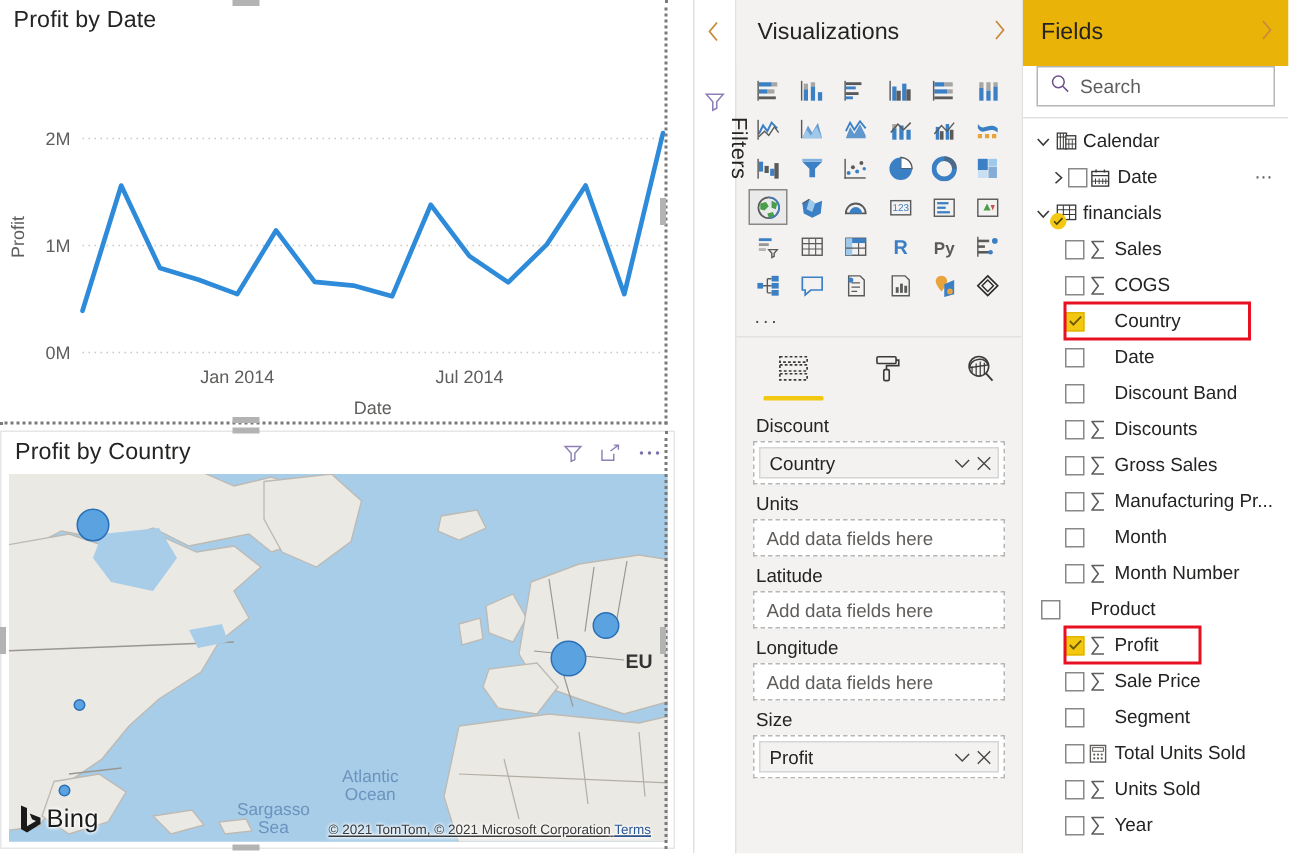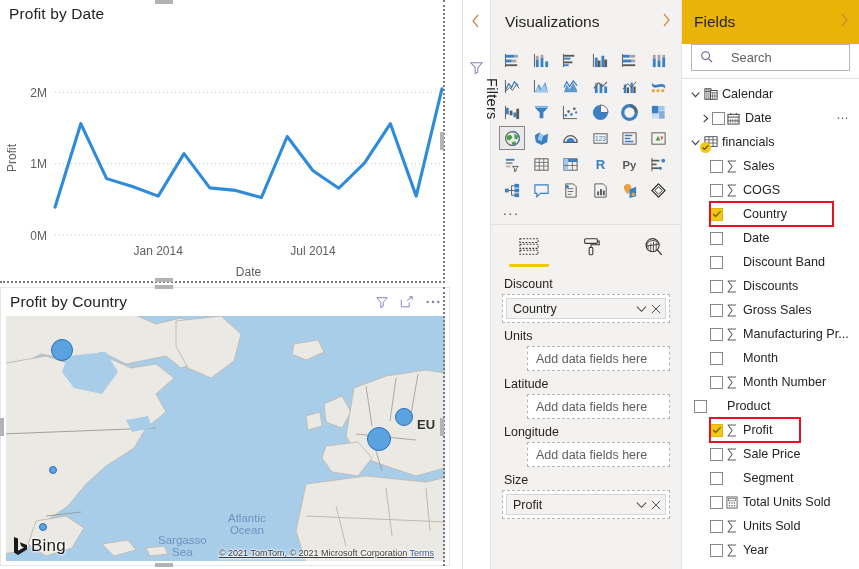--- a/index.html
+++ b/index.html
@@ -70,21 +70,21 @@
   .map-attr a { color: #2b5797; }
   .map-label {
     position: absolute; color: #6b93bd; font-size: 11.5px;
     pointer-events: none; white-space: nowrap;
   }
   .bubble {
     position: absolute; border-radius: 50%;
     background: #5ba3e0; border: 1px solid #2a6fb5;
   }
   .eu-label {
-    position: absolute; font-weight: bold; font-size: 13px; color: #333;
+    position: absolute; font-weight: bold; font-size: 13px; color: #333; margin-top: 16px;
   }
 
   
   #filtersRail {
     flex: 0 0 28px; width: 28px; height: 569px;
     background: #fff; border-left: 1px solid #e1e1e1;
     position: relative;
   }
   #filtersRail .chev { position: absolute; left: 8px; top: 14px; }
   #filtersRail .funnel { position: absolute; left: 6px; top: 60px; }
@@ -131,40 +131,40 @@
   .ftab .underline.hidden { background: transparent; }
 
   .wells { padding: 4px 11px 0 11px; overflow: hidden; }
   .well-label { font-size: 12.5px; color: #252423; margin: 6px 0 3px 2px; }
   .well-box {
     border: 1px dashed #b6b6b6; background: #fff;
     padding: 3px; min-height: 26px;
   }
   .well-box.empty {
     display: flex; align-items: center;
-    font-size: 12.5px; color: #605e5c; padding-left: 8px; min-height: 25px; margin-left: 25px;
+    font-size: 12.5px; color: #605e5c; padding-left: 8px; min-height: 25px;
   }
   .pill {
     background: #f3f2f1; border: 1px solid #d6d6d6;
     height: 21px; display: flex; align-items: center;
     padding: 0 4px 0 6px; font-size: 12.5px; color: #252423;
   }
   .pill .pill-name { flex: 1; }
   .pill .pill-btn { margin-left: 4px; color: #484644; cursor: pointer; display:flex; align-items:center; }
 
   
   #fieldsPane {
     flex: 0 0 178px; width: 178px; height: 569px;
     background: #fff; border-left: 1px solid #e1e1e1;
     display: flex; flex-direction: column;
   }
   #fieldsPane .pane-header { background: #eab308; padding: 0 10px 0 12px; }
   #searchWrap { padding: 0 9px 7px 9px; }
   #searchBox {
-    display: flex; align-items: center; gap: 18px;
+    display: flex; align-items: center; gap: 7px;
     border: 1px solid #b6b6b6; height: 27px; padding: 0 8px;
     background: #fff;
   }
   #searchBox .ph { font-size: 12.8px; color: #605e5c; }
   .fields-sep { height: 1px; background: #e1e1e1; }
   #fieldsList { padding-top: 3px; overflow: hidden; flex: 1; }
 
   .f-row {
     display: flex; align-items: center; height: 24px;
     padding-left: 6px; position: relative; cursor: pointer;

